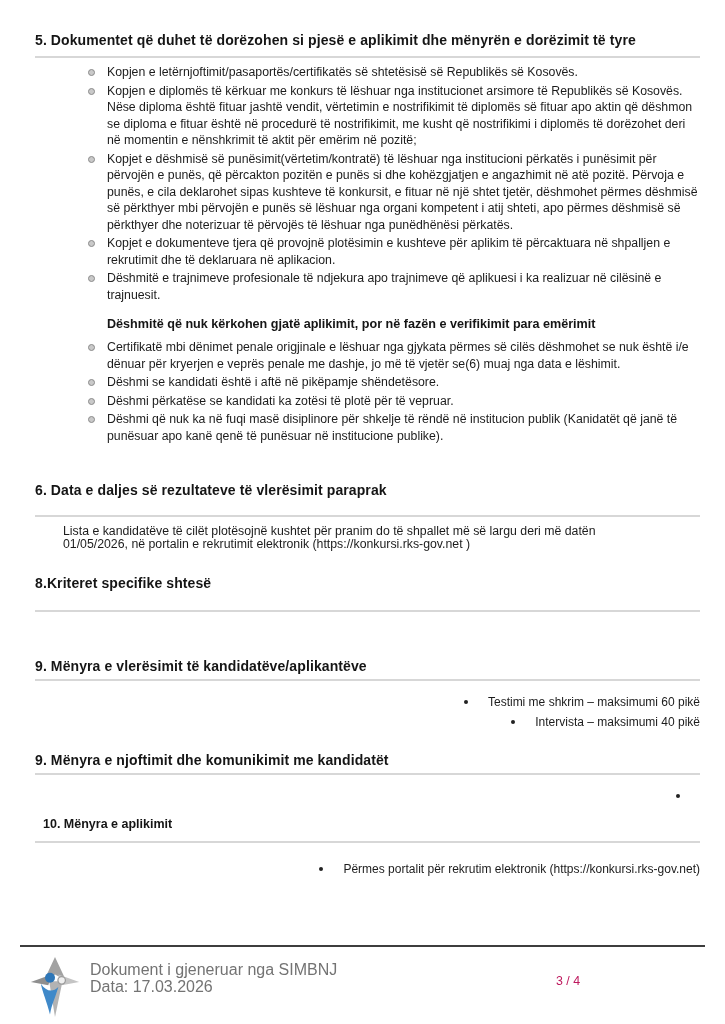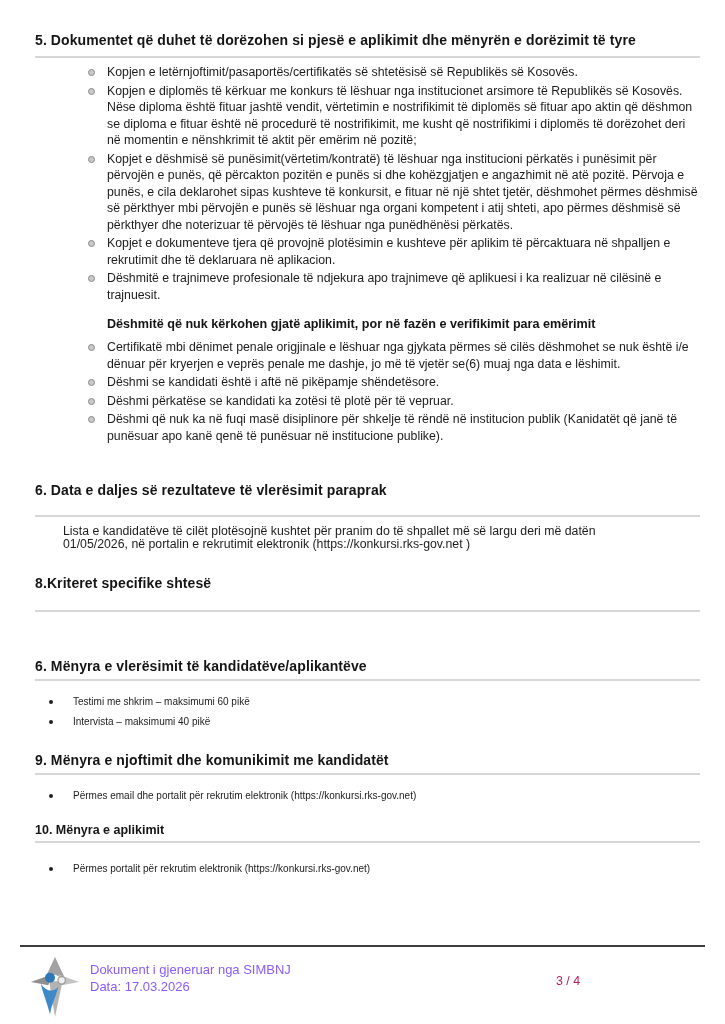--- a/index.html
+++ b/index.html
@@ -11,21 +11,21 @@
     color:#1c1c1c;
     box-sizing:border-box;
     padding:30px 25px 0 35px;
     overflow:hidden;
   }
   .h-lg{
     font-size:14px;line-height:21px;font-weight:bold;color:#151515;
     margin:0;letter-spacing:.1px;
   }
   .h-sm{
-    font-size:12.5px;line-height:17px;font-weight:bold;color:#151515;margin:0;
+    font-size:12.5px;line-height:17px;font-weight:bold;color:#151515;margin:8px;
   }
   .rule{height:2px;background:#d7d7d7;margin-top:5px;}
   .rule.tight{margin-top:2px;}
   .rule.mt14{margin-top:14px;}
   .rule.mt16{margin-top:16px;}
 
   .subhead{
     font-size:12.6px;font-weight:bold;color:#151515;
     margin:13px 0 0 28px;line-height:17px;padding-left:44px;
   }
@@ -42,21 +42,21 @@
     width:5px;height:5px;border-radius:50%;
     border:1px solid #8a8a8a;background:#c9c9c9;
     margin:5px 12px 0 0;
   }
   .blist .txt{max-width:595px;}
 
   .dlist{margin-top:13px;}
   .dlist li{
     display:flex;align-items:flex-start;
     margin:0 0 4px 14px;
-    font-size:10px;line-height:16px;
+    font-size:12px;line-height:16px;justify-content:flex-end;
   }
   .dlist .marker{
     flex:0 0 auto;
     width:4px;height:4px;border-radius:50%;
     background:#222;
     margin:6px 20px 0 0;
   }
   .dlist .txt{max-width:600px;}
 
   .para{
@@ -71,21 +71,21 @@
   .sp9{margin-top:20px;}
   .sp10{margin-top:18px;}
 
   .footer-rule{
     position:absolute;left:20px;right:20px;top:945px;
     height:2px;background:#3d3d3d;
   }
   .footer-logo{position:absolute;left:30px;top:956px;}
   .footer-text{
     position:absolute;left:90px;top:961px;
-    font-size:13px;line-height:17px;color:#8b5cf6;
+    font-size:16px;line-height:17px;color:#737373;
   }
   .page-num{
     position:absolute;left:556px;top:974px;
     font-size:12.4px;color:#be185d;
   }
 </style>
 </head>
 <body>
 
 <div class="page">
@@ -141,41 +141,40 @@
     <div class="rule mt14"></div>
     <p class="para">Lista e kandidatëve të cilët plotësojnë kushtet për pranim do të shpallet më së largu deri më datën 01/05/2026, në portalin e rekrutimit elektronik (https://konkursi.rks-gov.net )</p>
   </section>
 
   <section class="sp7">
     <h2 class="h-lg">8.Kriteret specifike shtesë</h2>
     <div class="rule mt16"></div>
   </section>
 
   <section class="sp8">
-    <h2 class="h-lg">6. Mënyra e vlerësimit të kandidatëve/aplikantëve</h2>
+    <h2 class="h-lg">9. Mënyra e vlerësimit të kandidatëve/aplikantëve</h2>
     <div class="rule tight"></div>
     <ul class="dlist">
       <li>
           <span class="marker"></span>
           <span class="txt">Testimi me shkrim – maksimumi 60 pikë</span>
         </li>
       <li>
           <span class="marker"></span>
           <span class="txt">Intervista – maksimumi 40 pikë</span>
         </li>
     </ul>
   </section>
 
   <section class="sp9">
     <h2 class="h-lg">9. Mënyra e njoftimit dhe komunikimit me kandidatët</h2>
     <div class="rule tight"></div>
     <ul class="dlist">
       <li>
           <span class="marker"></span>
-          <span class="txt">Përmes email dhe portalit për rekrutim elektronik (https://konkursi.rks-gov.net)</span>
         </li>
     </ul>
   </section>
 
   <section class="sp10">
     <h2 class="h-sm">10. Mënyra e aplikimit</h2>
     <div class="rule tight"></div>
     <ul class="dlist" style="margin-top:18px">
       <li>
           <span class="marker"></span>

